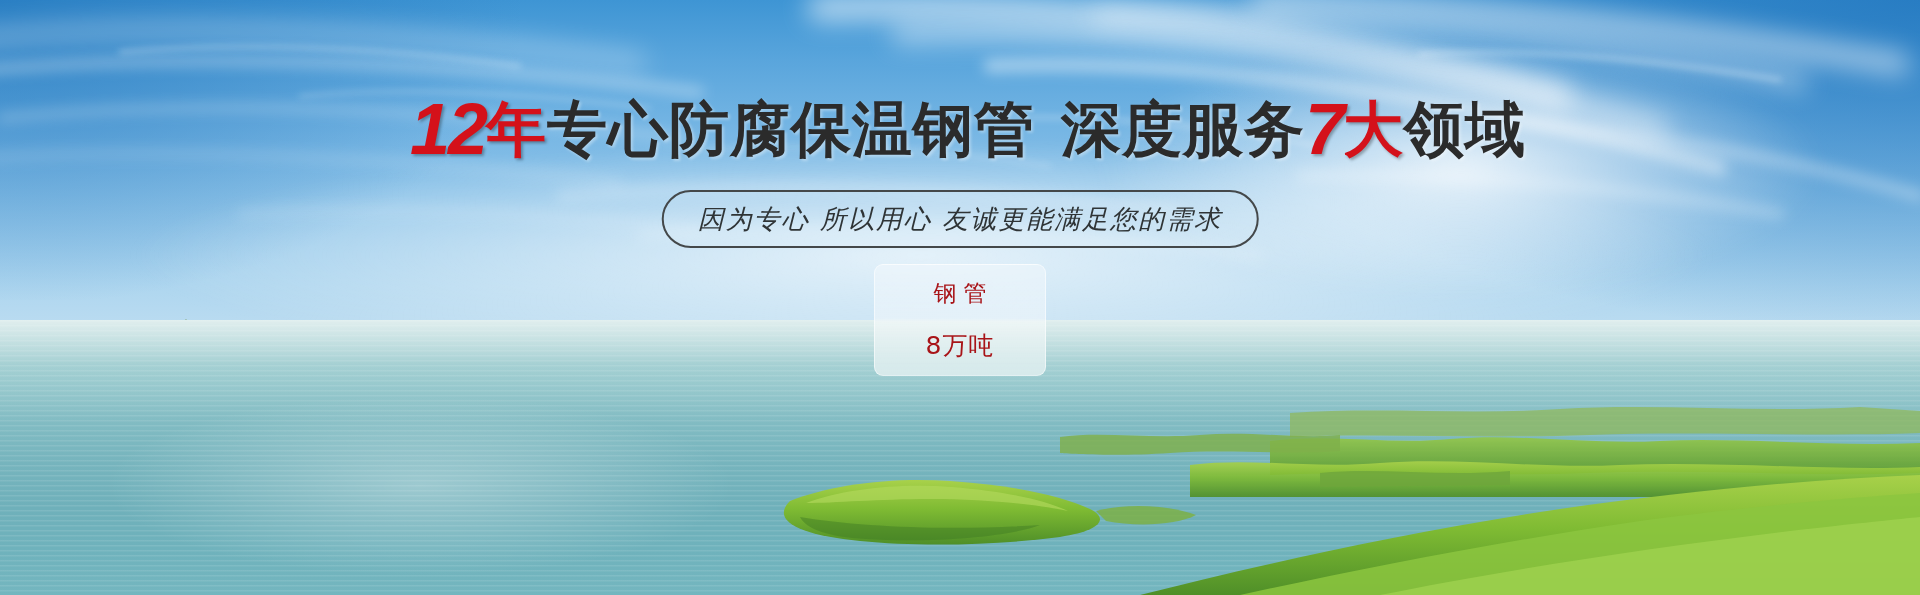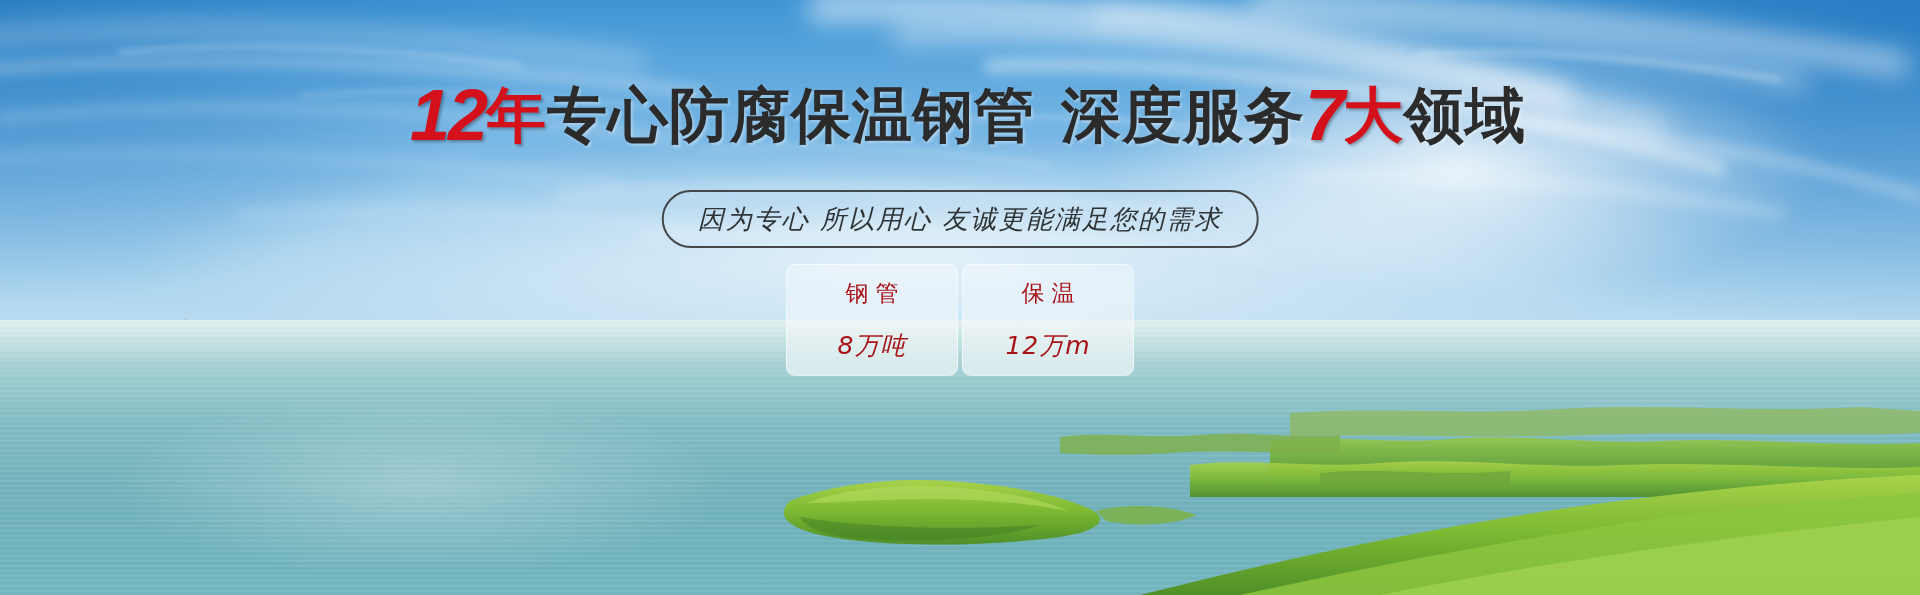--- a/index.html
+++ b/index.html
@@ -57,21 +57,21 @@
     background:radial-gradient(ellipse 450px 130px at 40% 60%, rgba(255,255,255,.30) 0%, rgba(255,255,255,0) 70%);
   }
 
   
   .content { position:absolute; inset:0; }
 
   .headline {
     position:absolute; top:84px; left:16px; right:0;
     text-align:center; white-space:nowrap;
     font-family:"DejaVu Sans","Liberation Sans",sans-serif;
-    font-weight:bold; font-size:60px; line-height:62px;
+    font-weight:bold; font-size:60px; line-height:90px;
     letter-spacing:1px;
   }
   .hl-num {
     font-family:"Liberation Sans","DejaVu Sans",sans-serif;
     font-size:72px; font-weight:bold; font-style:italic;
     letter-spacing:-2px; vertical-align:-4px;
   }
   .hl-red  { color:#d4111a; text-shadow:2px 2px 3px rgba(0,0,0,.30); }
   .hl-dark { color:#2b2b2b; text-shadow:2px 2px 3px rgba(255,255,255,.35); }
   .hl-gap  { display:inline-block; width:26px; }
@@ -102,21 +102,21 @@
     gap:20px;
     backdrop-filter:blur(1px);
   }
   .stat-label {
     font-family:"DejaVu Sans","Liberation Sans",sans-serif;
     font-size:23px; color:#a81418; letter-spacing:7px; text-indent:7px;
     font-weight:normal;
   }
   .stat-value {
     font-family:"DejaVu Sans","Liberation Sans",sans-serif;
-    font-size:25px; color:#a81418; letter-spacing:1px; white-space:nowrap;font-style:italic;
+    font-size:25px; color:#a81418; letter-spacing:1px; white-space:nowrap;
   }
   .stat-value sup { font-size:15px; vertical-align:super; }
 </style>
 </head>
 <body>
 
 <div id="banner">
 
   <div class="sky"></div>
   <div class="sky-corner-l"></div>
@@ -275,20 +275,16 @@
     </div>
 
     <div class="stats">
 
       <div class="stat-card">
         <div class="stat-label">钢管</div>
         <div class="stat-value"><span>8万吨</span></div>
       </div>
 
 
-      <div class="stat-card">
-        <div class="stat-label">保温</div>
-        <div class="stat-value"><span>12万m</span></div>
-      </div>
 
     </div>
   </div>
 </div>
 
 </body></html>

